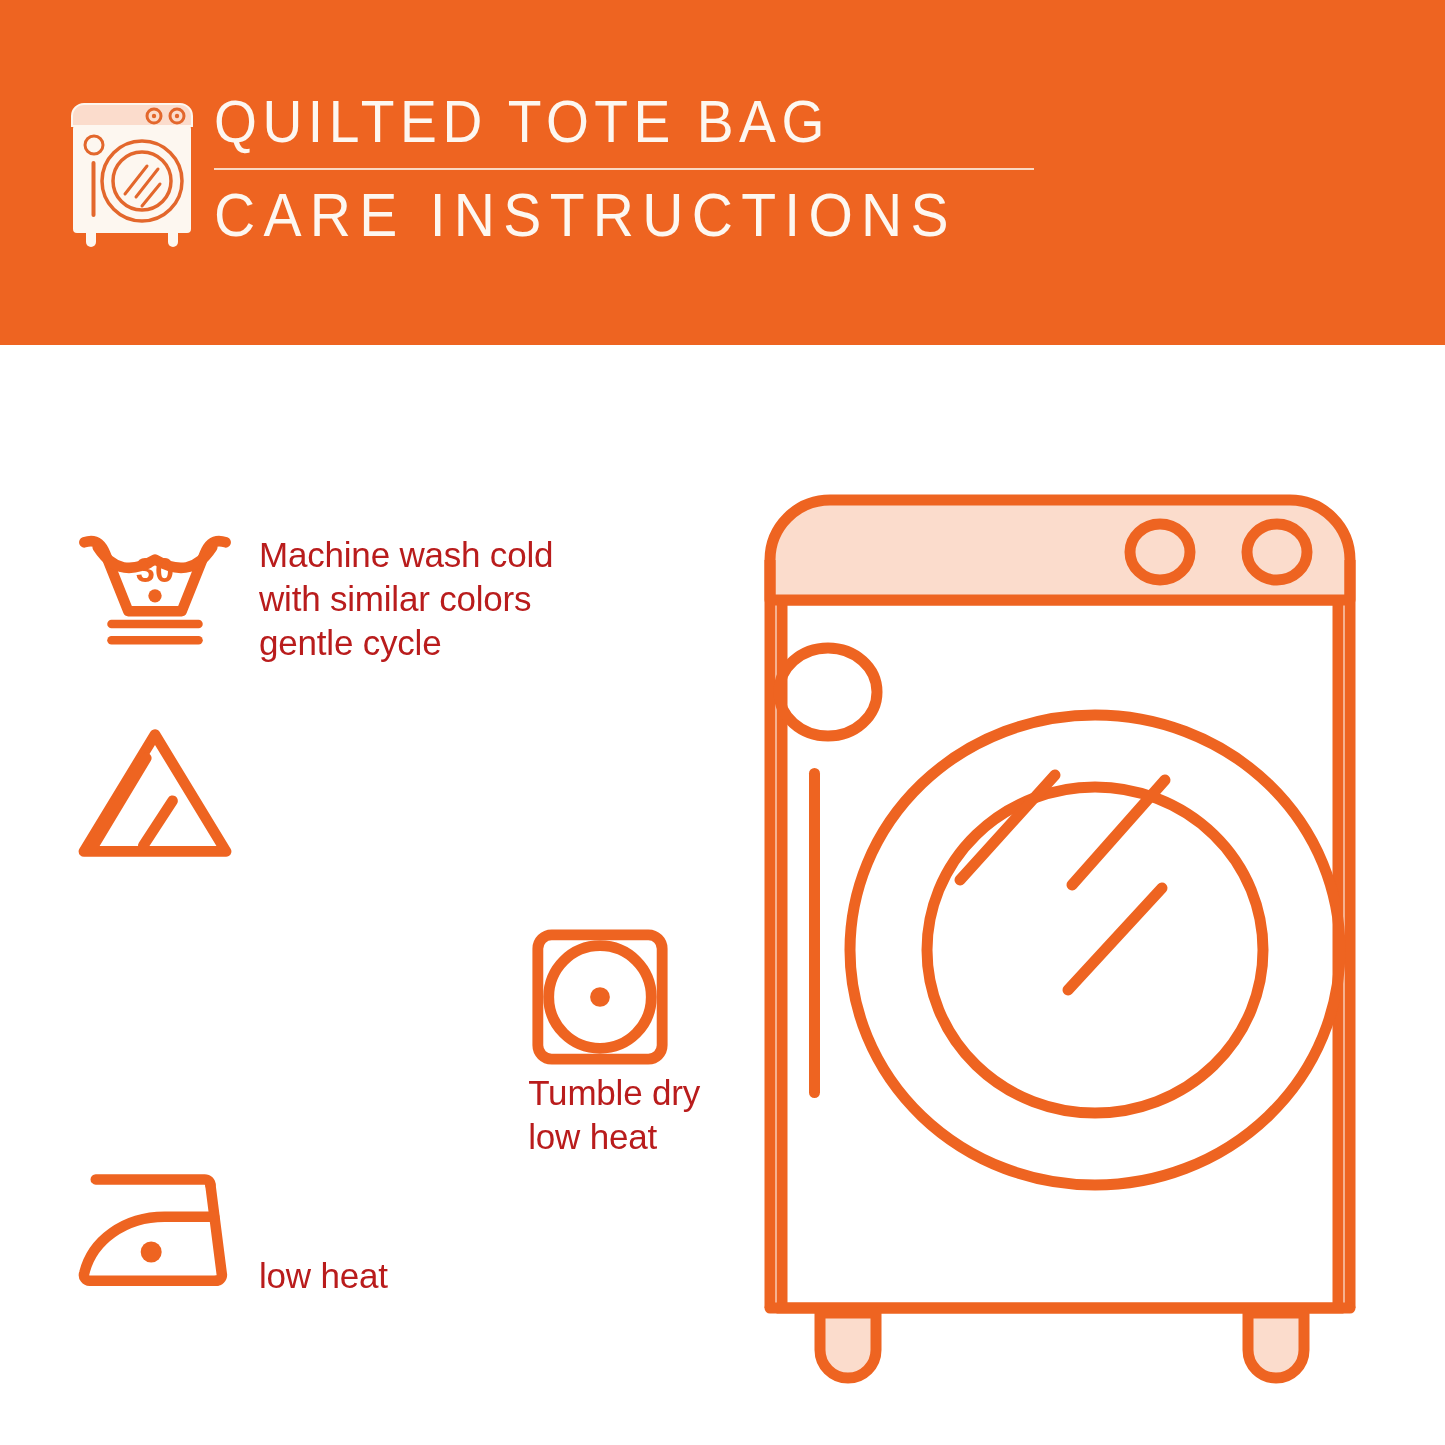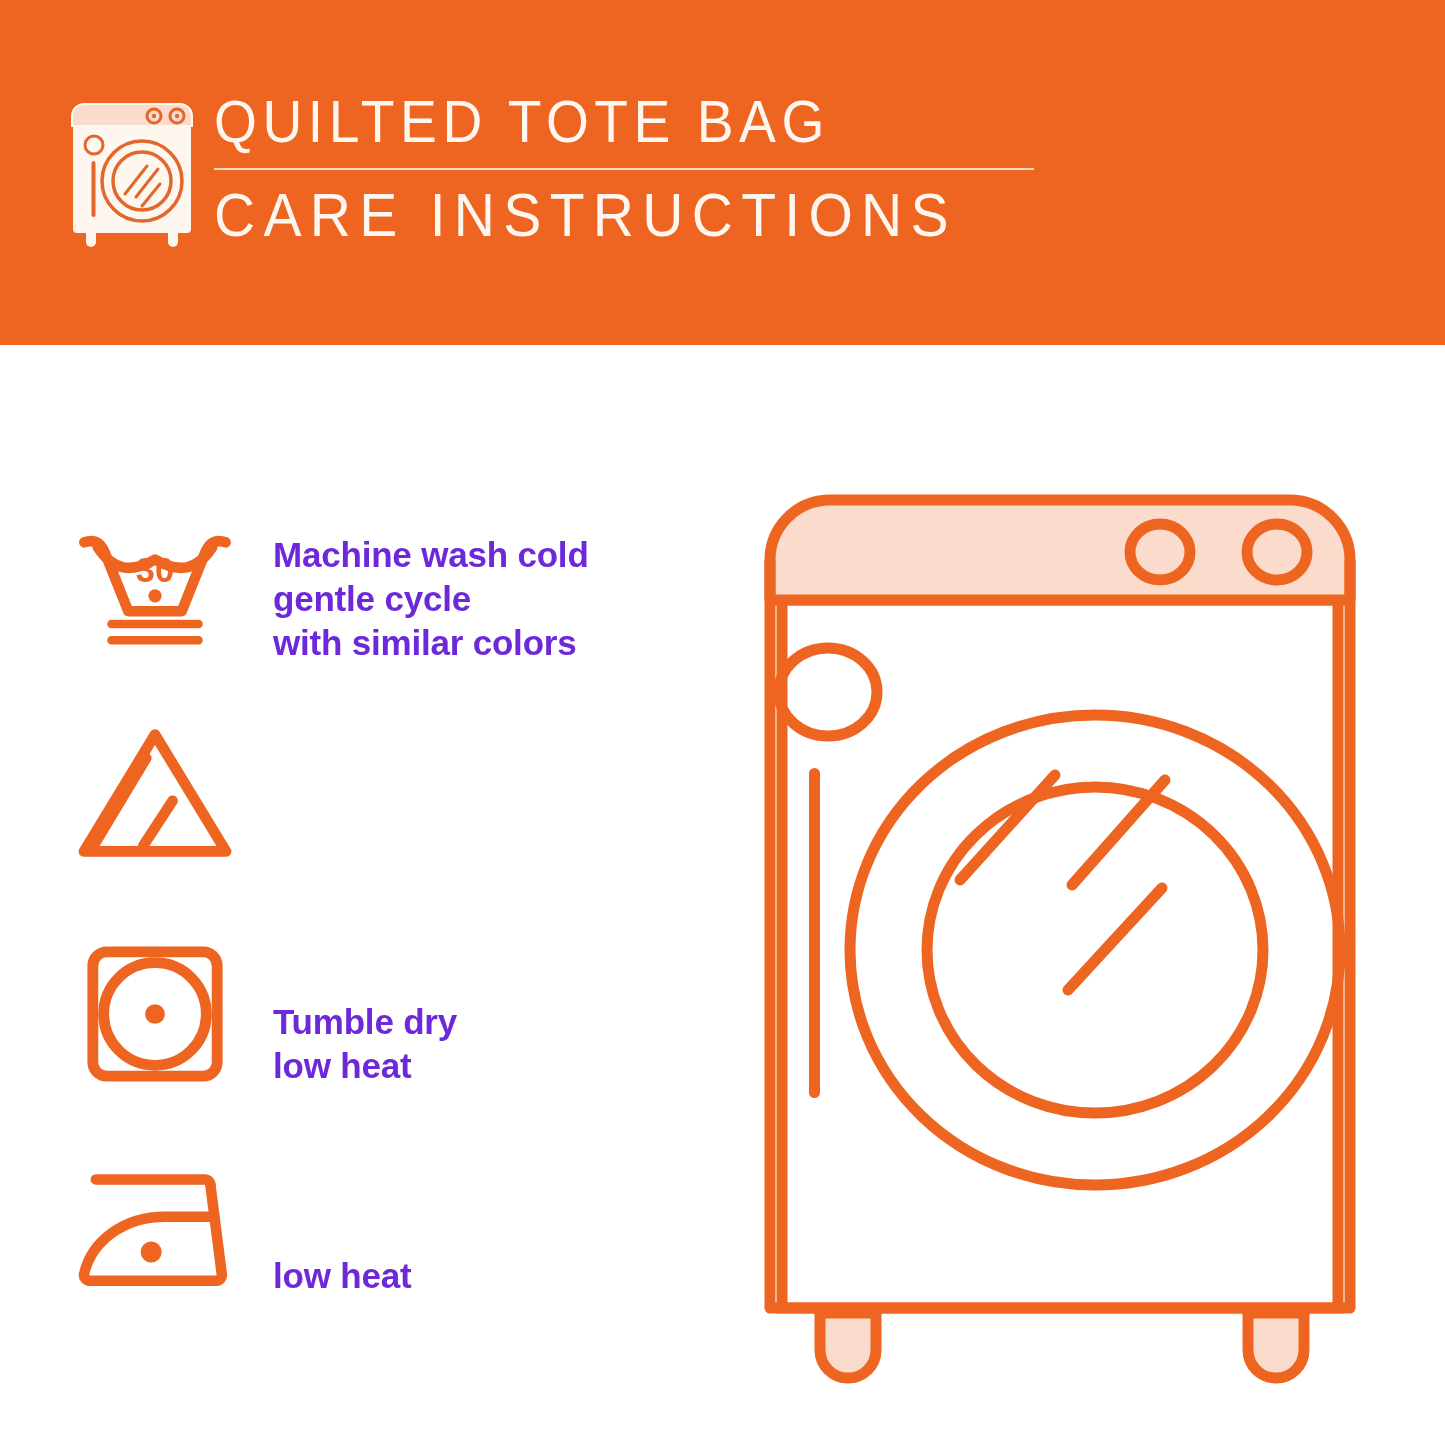--- a/index.html
+++ b/index.html
@@ -88,38 +88,38 @@
   }
   .care-row {
     position: absolute;
     left: 0;
     width: 700px;
     display: flex;
     align-items: flex-end;
   }
   .care-row.r0 { top: 150px; height: 170px; }
   .care-row.r1 { top: 357px; height: 165px; }
-  .care-row.r2 { top: 578px; height: 165px; }
+  .care-row.r2 { top: 578px; height: 165px; flex-direction: column; }
   .care-row.r3 { top: 798px; height: 155px; }
 
   .care-icon {
     flex: 0 0 auto;
     width: 200px;
     margin-left: 55px;
     display: flex;
     align-items: center;
     justify-content: center;
   }
   .care-text {
     flex: 1 1 auto;
-    margin-left: 18px;
-    color: #6d28d9;
+    margin-left: 4px;
+    color: #b91c1c;
     font-size: 35px;
     line-height: 44px;
-    font-weight: 700;
+    font-weight: 400;
     letter-spacing: -0.2px;
   }
   .care-text .ln { display: block; white-space: nowrap; }
 
   
   .machine-wrap {
     position: absolute;
     left: 710px;
     top: 470px;
     width: 700px;
@@ -184,22 +184,22 @@
           <text x="90" y="63" text-anchor="middle" font-family="Liberation Sans, sans-serif" font-size="36" font-weight="700" fill="#EE6421">30</text>
 
           <circle cx="90" cy="78" r="7" fill="#EE6421"></circle>
 
           <rect x="40" y="103" width="100" height="9" rx="4.5" fill="#EE6421"></rect>
           <rect x="40" y="120" width="100" height="9" rx="4.5" fill="#EE6421"></rect>
         </svg>
       </div>
       <div class="care-text">
         <span class="ln">Machine wash cold</span>
+        <span class="ln">with similar colors</span>
         <span class="ln">gentle cycle</span>
-        <span class="ln">with similar colors</span>
       </div>
     </div>
 
     <div class="care-row r1">
       <div class="care-icon">
         <svg viewBox="0 0 170 150" width="166" height="146" aria-hidden="true">
           <path d="M85 14 L158 134 H12 Z" fill="none" stroke="#EE6421" stroke-width="11" stroke-linejoin="round"></path>
           <line x1="76" y1="38" x2="22" y2="128" stroke="#EE6421" stroke-width="11" stroke-linecap="round"></line>
           <line x1="103" y1="82" x2="73" y2="128" stroke="#EE6421" stroke-width="11" stroke-linecap="round"></line>
         </svg>

